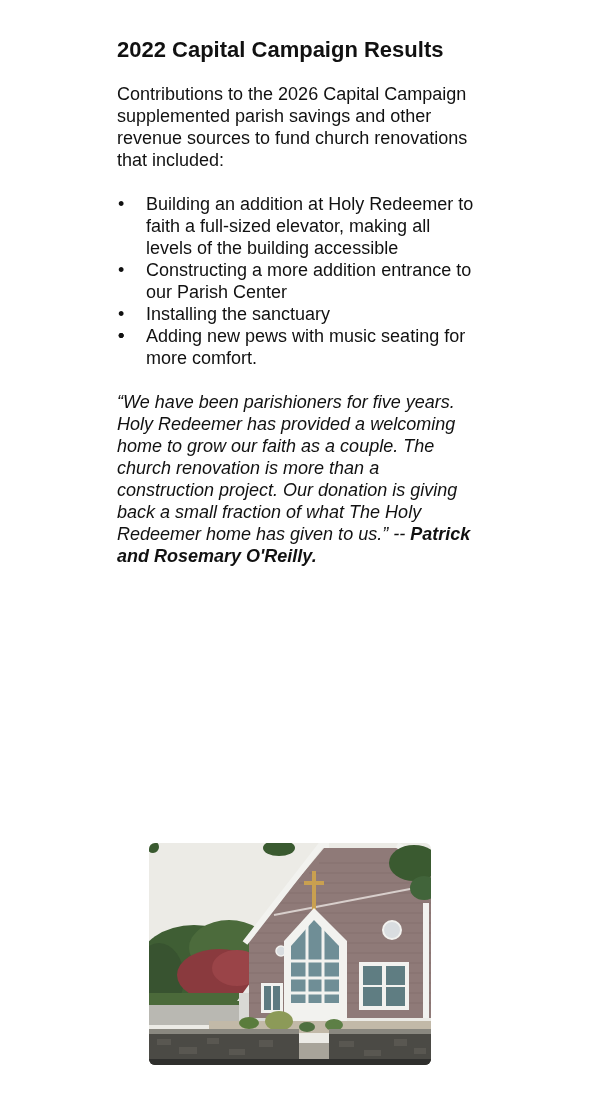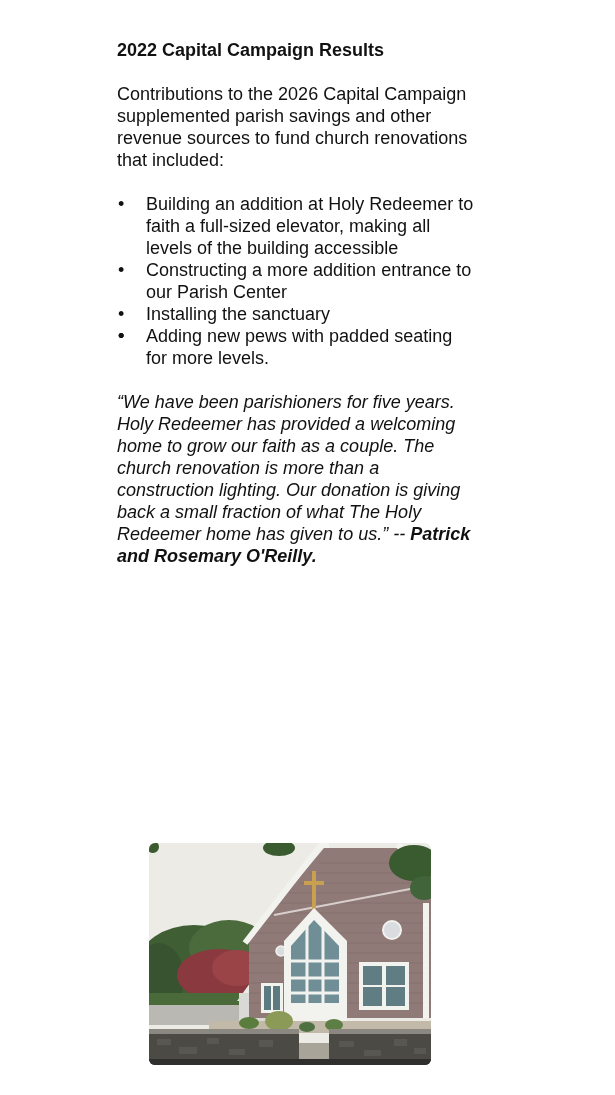--- a/index.html
+++ b/index.html
@@ -18,21 +18,21 @@
     .content {
       position: absolute;
       left: 117px;
       top: 39px;
       width: 360px;
       font-size: 18px;
       line-height: 22px;
     }
     .title {
       font-weight: bold;
-      font-size: 18px;
+      font-size: 22px;
       line-height: 22px;
       margin: 0 0 22px 0;
     }
     .para {
       margin: 0 0 22px 0;
     }
     ul.bullets {
       list-style: none;
       margin: 0 0 22px 0;
       padding: 0;
@@ -91,26 +91,26 @@
       <span>Installing the sanctuary</span>
     </li>
     <li>
       <span class="bullet">•</span>
     </li>
     <li>
       <span class="bullet">•</span>
     </li>
     <li>
       <span class="bullet">•</span>
-      <span>Adding new pews with padded seating for more levels.</span>
+      <span>Adding new pews with music seating for more comfort.</span>
     </li>
   </ul>
 
 
-  <p class="quote"><span>“We have been parishioners for five years.  Holy Redeemer has provided a welcoming home to grow our faith as a couple.  The church renovation is more than a construction lighting.  Our donation is giving back a small fraction of what The Holy Redeemer home has given to us.”</span><span> -- </span><span class="attrib">Patrick and Rosemary O'Reilly.</span></p>
+  <p class="quote"><span>“We have been parishioners for five years.  Holy Redeemer has provided a welcoming home to grow our faith as a couple.  The church renovation is more than a construction project.  Our donation is giving back a small fraction of what The Holy Redeemer home has given to us.”</span><span> -- </span><span class="attrib">Patrick and Rosemary O'Reilly.</span></p>
 </div>
 
 <div class="photo">
   <svg viewBox="0 0 282 222" xmlns="http://www.w3.org/2000/svg">
 
     <rect x="0" y="0" width="282" height="222" fill="#ecebe6"></rect>
 
     <ellipse cx="45" cy="120" rx="55" ry="38" fill="#3f5e34"></ellipse>
     <ellipse cx="80" cy="105" rx="40" ry="28" fill="#4c6b3c"></ellipse>
     <ellipse cx="10" cy="135" rx="25" ry="35" fill="#385330"></ellipse>

